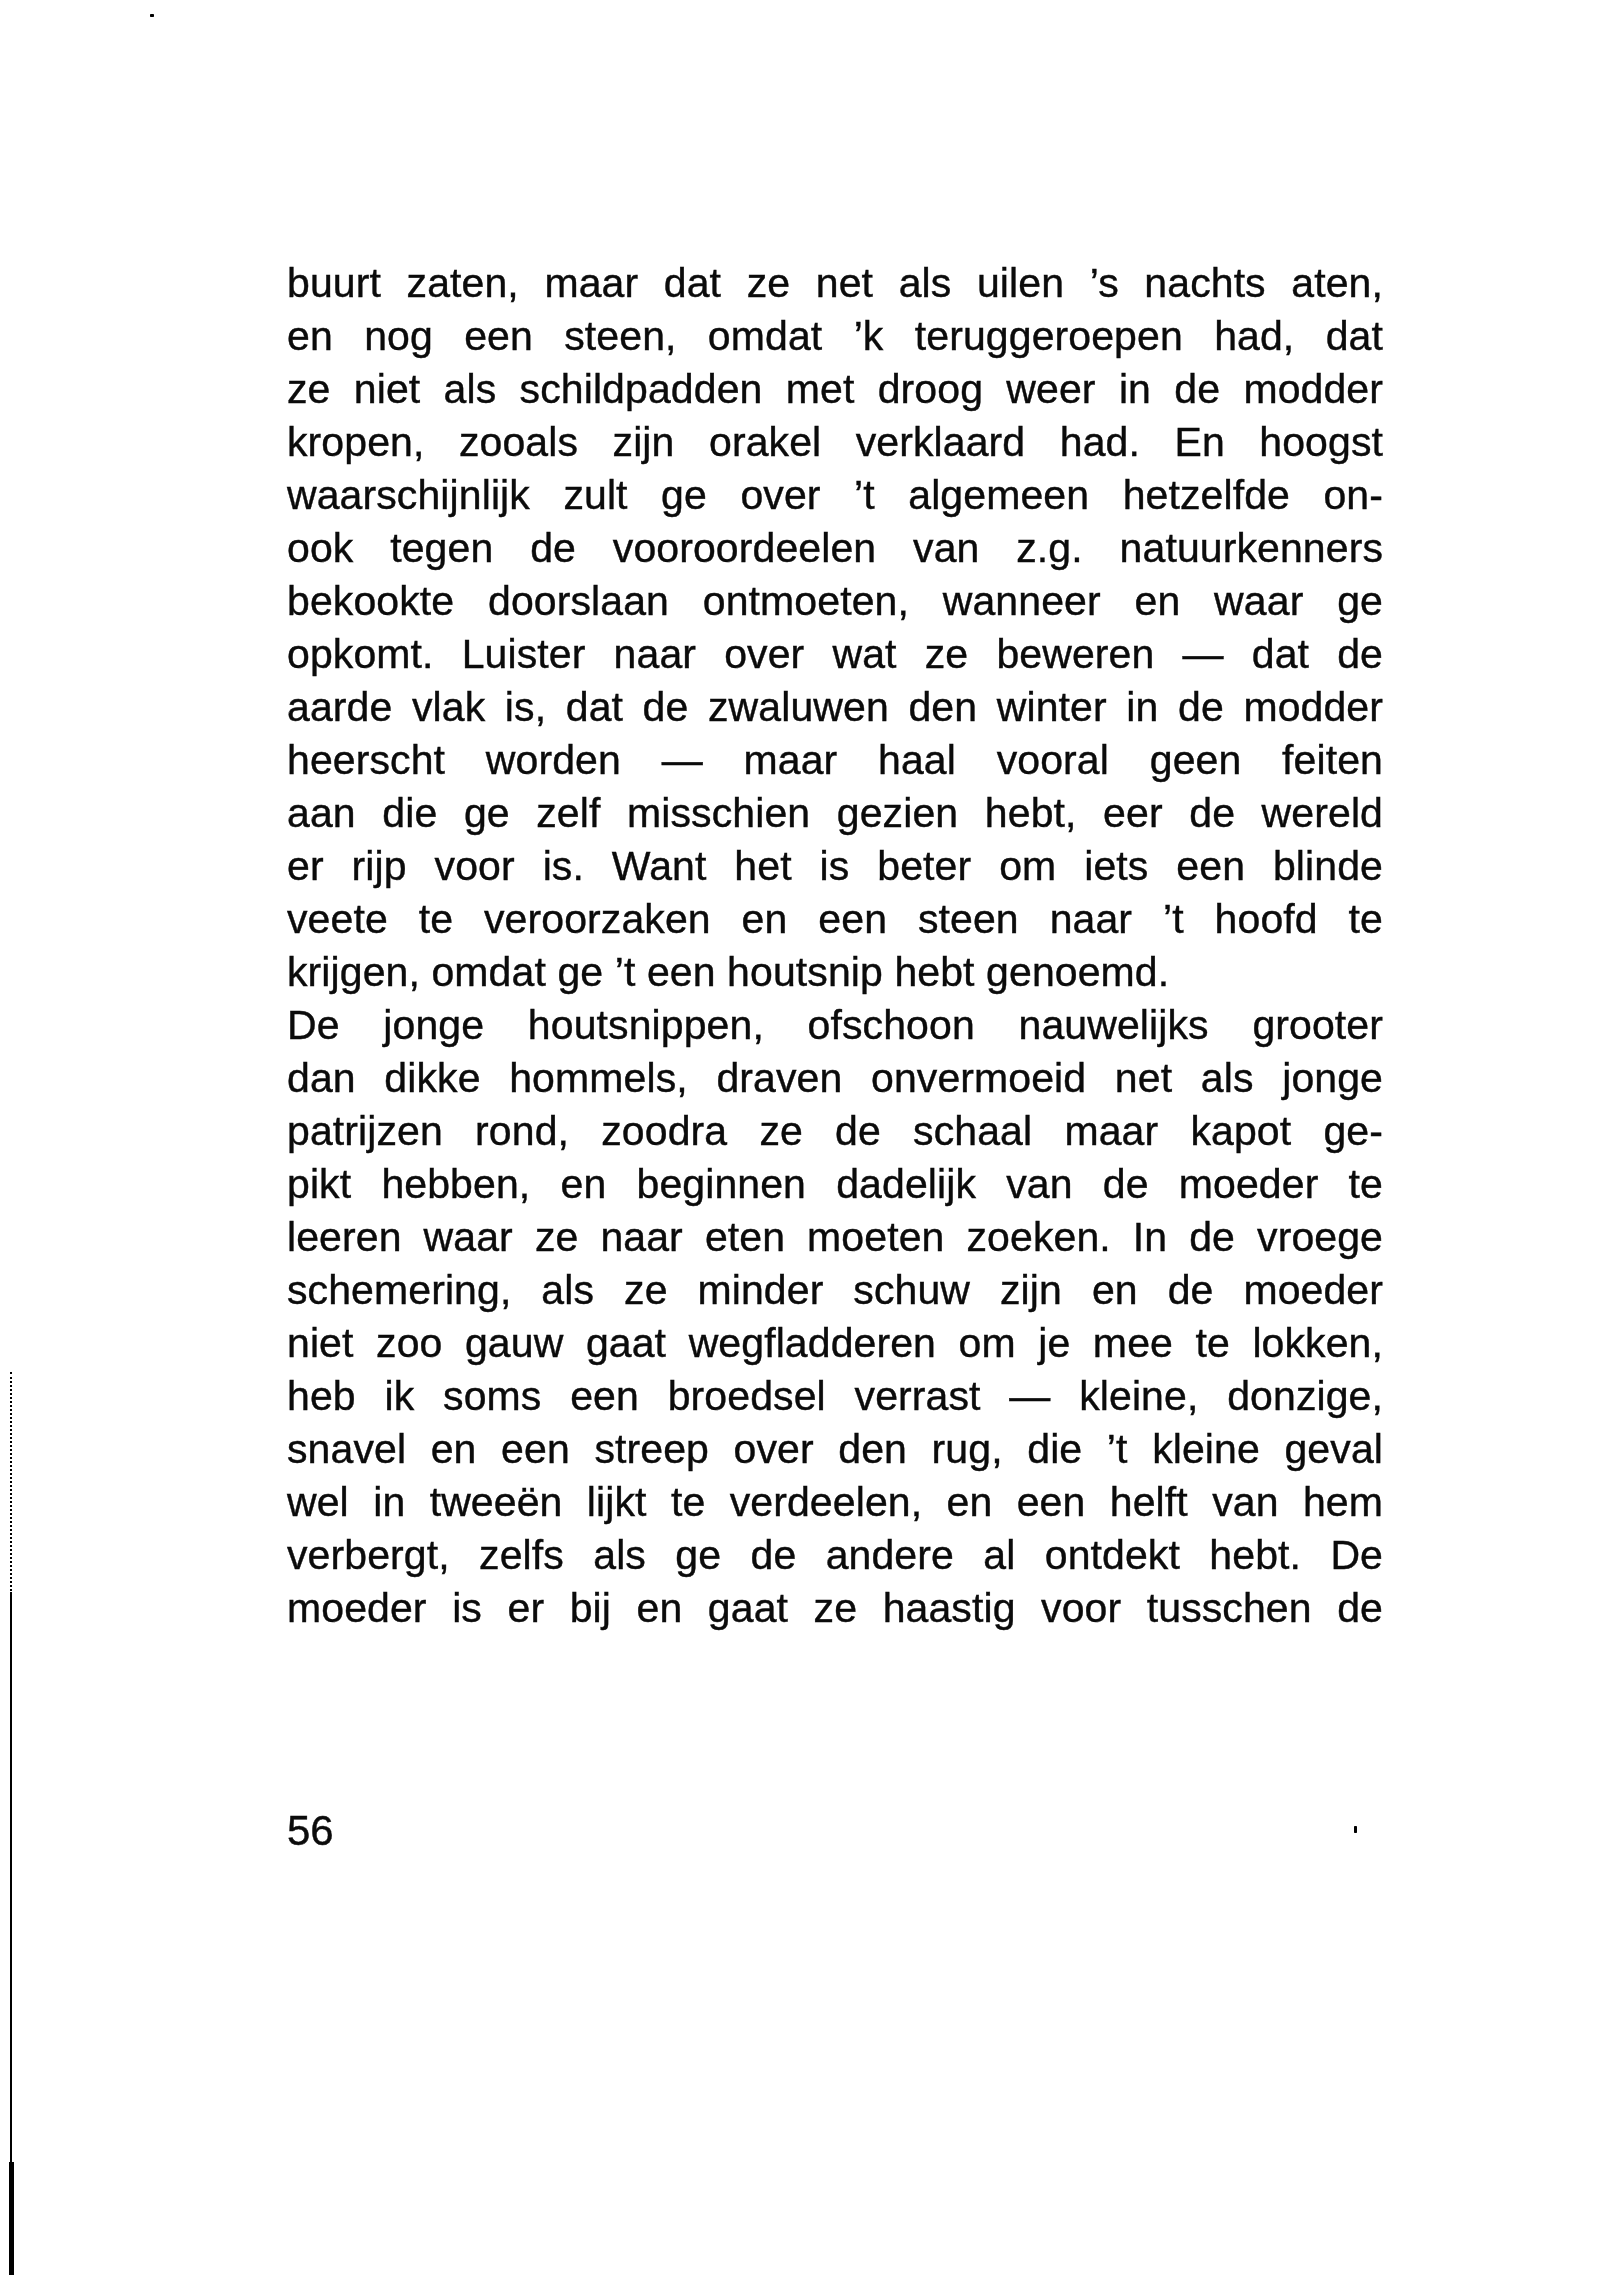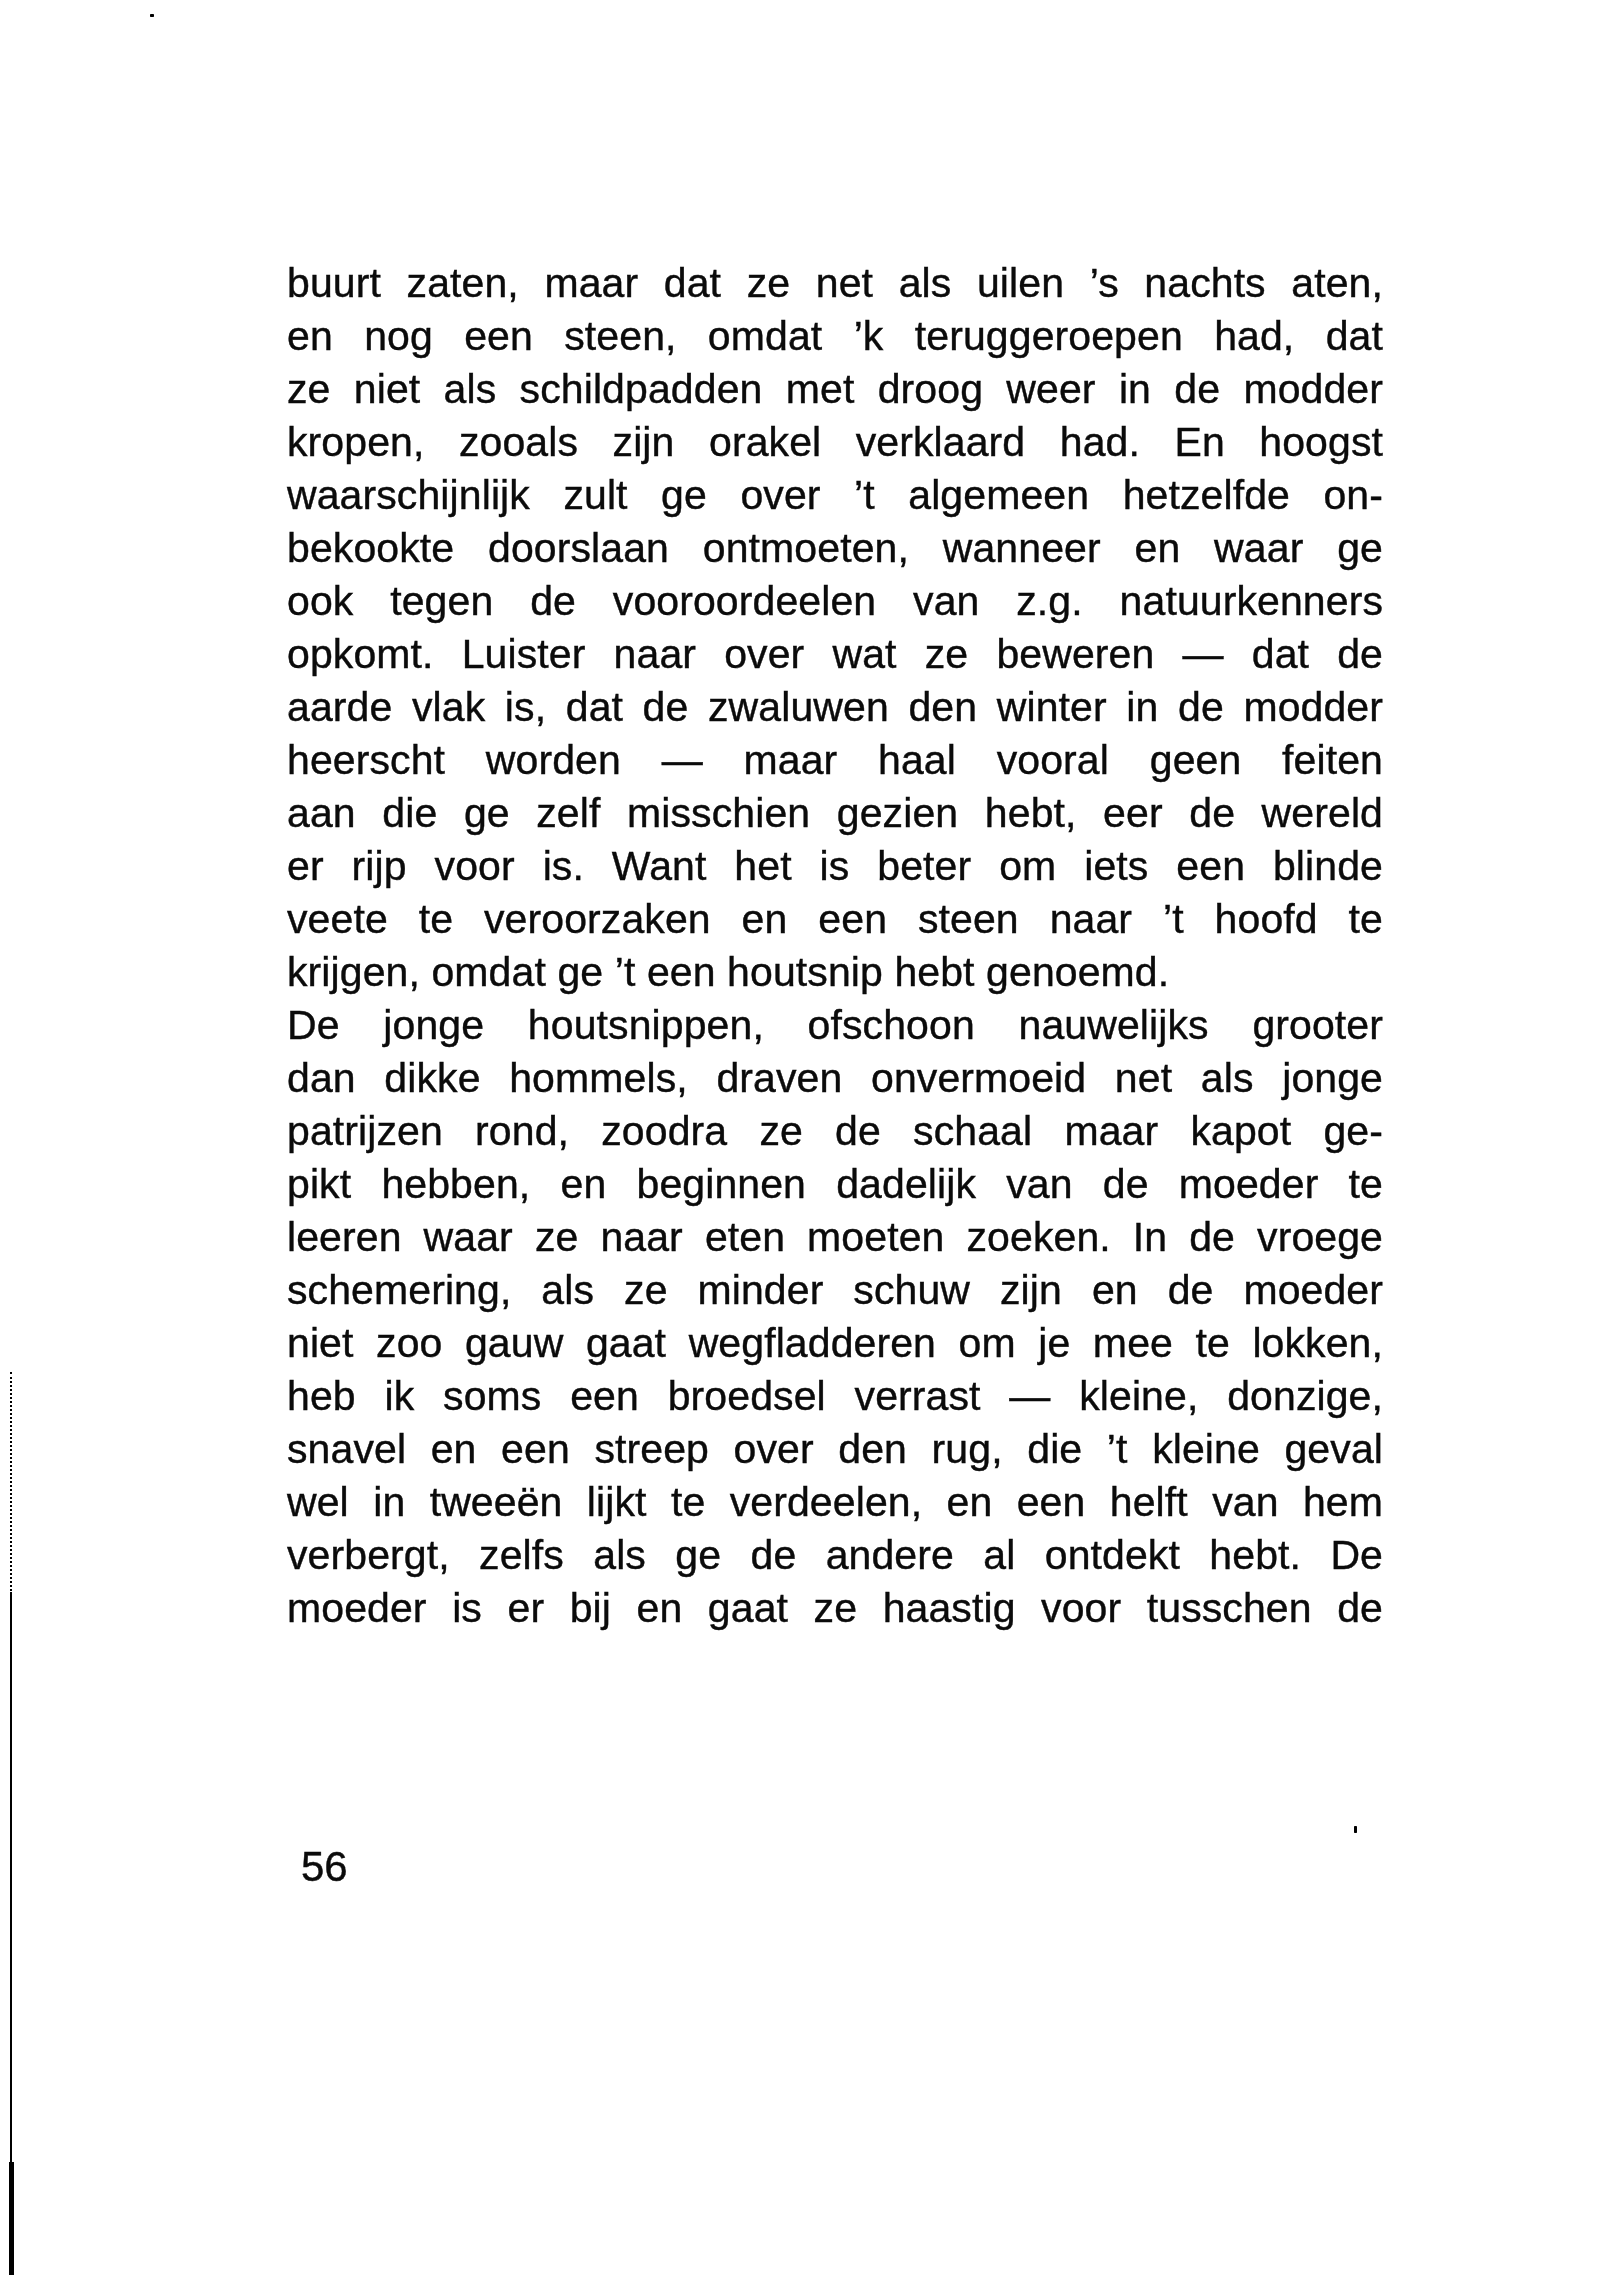--- a/index.html
+++ b/index.html
@@ -31,25 +31,24 @@
     white-space: normal;
     letter-spacing: 0.1px;
     -webkit-text-stroke: 0.4px #0b0b0b;
   }
   .line.short {
     text-align: right;
     text-align-last: left;
   }
   .page-number {
     position: absolute;
-    left: 301px;
+    left: 287px;
     top: 1804px;
     font-size: 42px;
     line-height: 53px;
-    margin-top: 36px;
     -webkit-text-stroke: 0.4px #0b0b0b;
   }
   
   .artifact-line-dotted {
     position: absolute;
     left: 9.5px;
     top: 1372px;
     width: 0px;
     height: 219px;
     border-left: 2.2px dotted #000;
@@ -93,22 +92,22 @@
 <body>
 
 <div class="page">
 
   <div class="text-block">
       <div class="line">buurt zaten, maar dat ze net als uilen ’s nachts aten,</div>
       <div class="line">en nog een steen, omdat ’k teruggeroepen had, dat</div>
       <div class="line">ze niet als schildpadden met droog weer in de modder</div>
       <div class="line">kropen, zooals zijn orakel verklaard had. En hoogst</div>
       <div class="line">waarschijnlijk zult ge over ’t algemeen hetzelfde on-</div>
+      <div class="line">ook tegen de vooroordeelen van z.g. natuurkenners</div>
       <div class="line">bekookte doorslaan ontmoeten, wanneer en waar ge</div>
-      <div class="line">ook tegen de vooroordeelen van z.g. natuurkenners</div>
       <div class="line">opkomt. Luister naar over wat ze beweren — dat de</div>
       <div class="line">aarde vlak is, dat de zwaluwen den winter in de modder</div>
       <div class="line">heerscht worden — maar haal vooral geen feiten</div>
       <div class="line">aan die ge zelf misschien gezien hebt, eer de wereld</div>
       <div class="line">er rijp voor is. Want het is beter om iets een blinde</div>
       <div class="line">veete te veroorzaken en een steen naar ’t hoofd te</div>
       <div class="line short">krijgen, omdat ge ’t een houtsnip hebt genoemd.</div>
       <div class="line">De jonge houtsnippen, ofschoon nauwelijks grooter</div>
       <div class="line">dan dikke hommels, draven onvermoeid net als jonge</div>
       <div class="line">patrijzen rond, zoodra ze de schaal maar kapot ge-</div>

